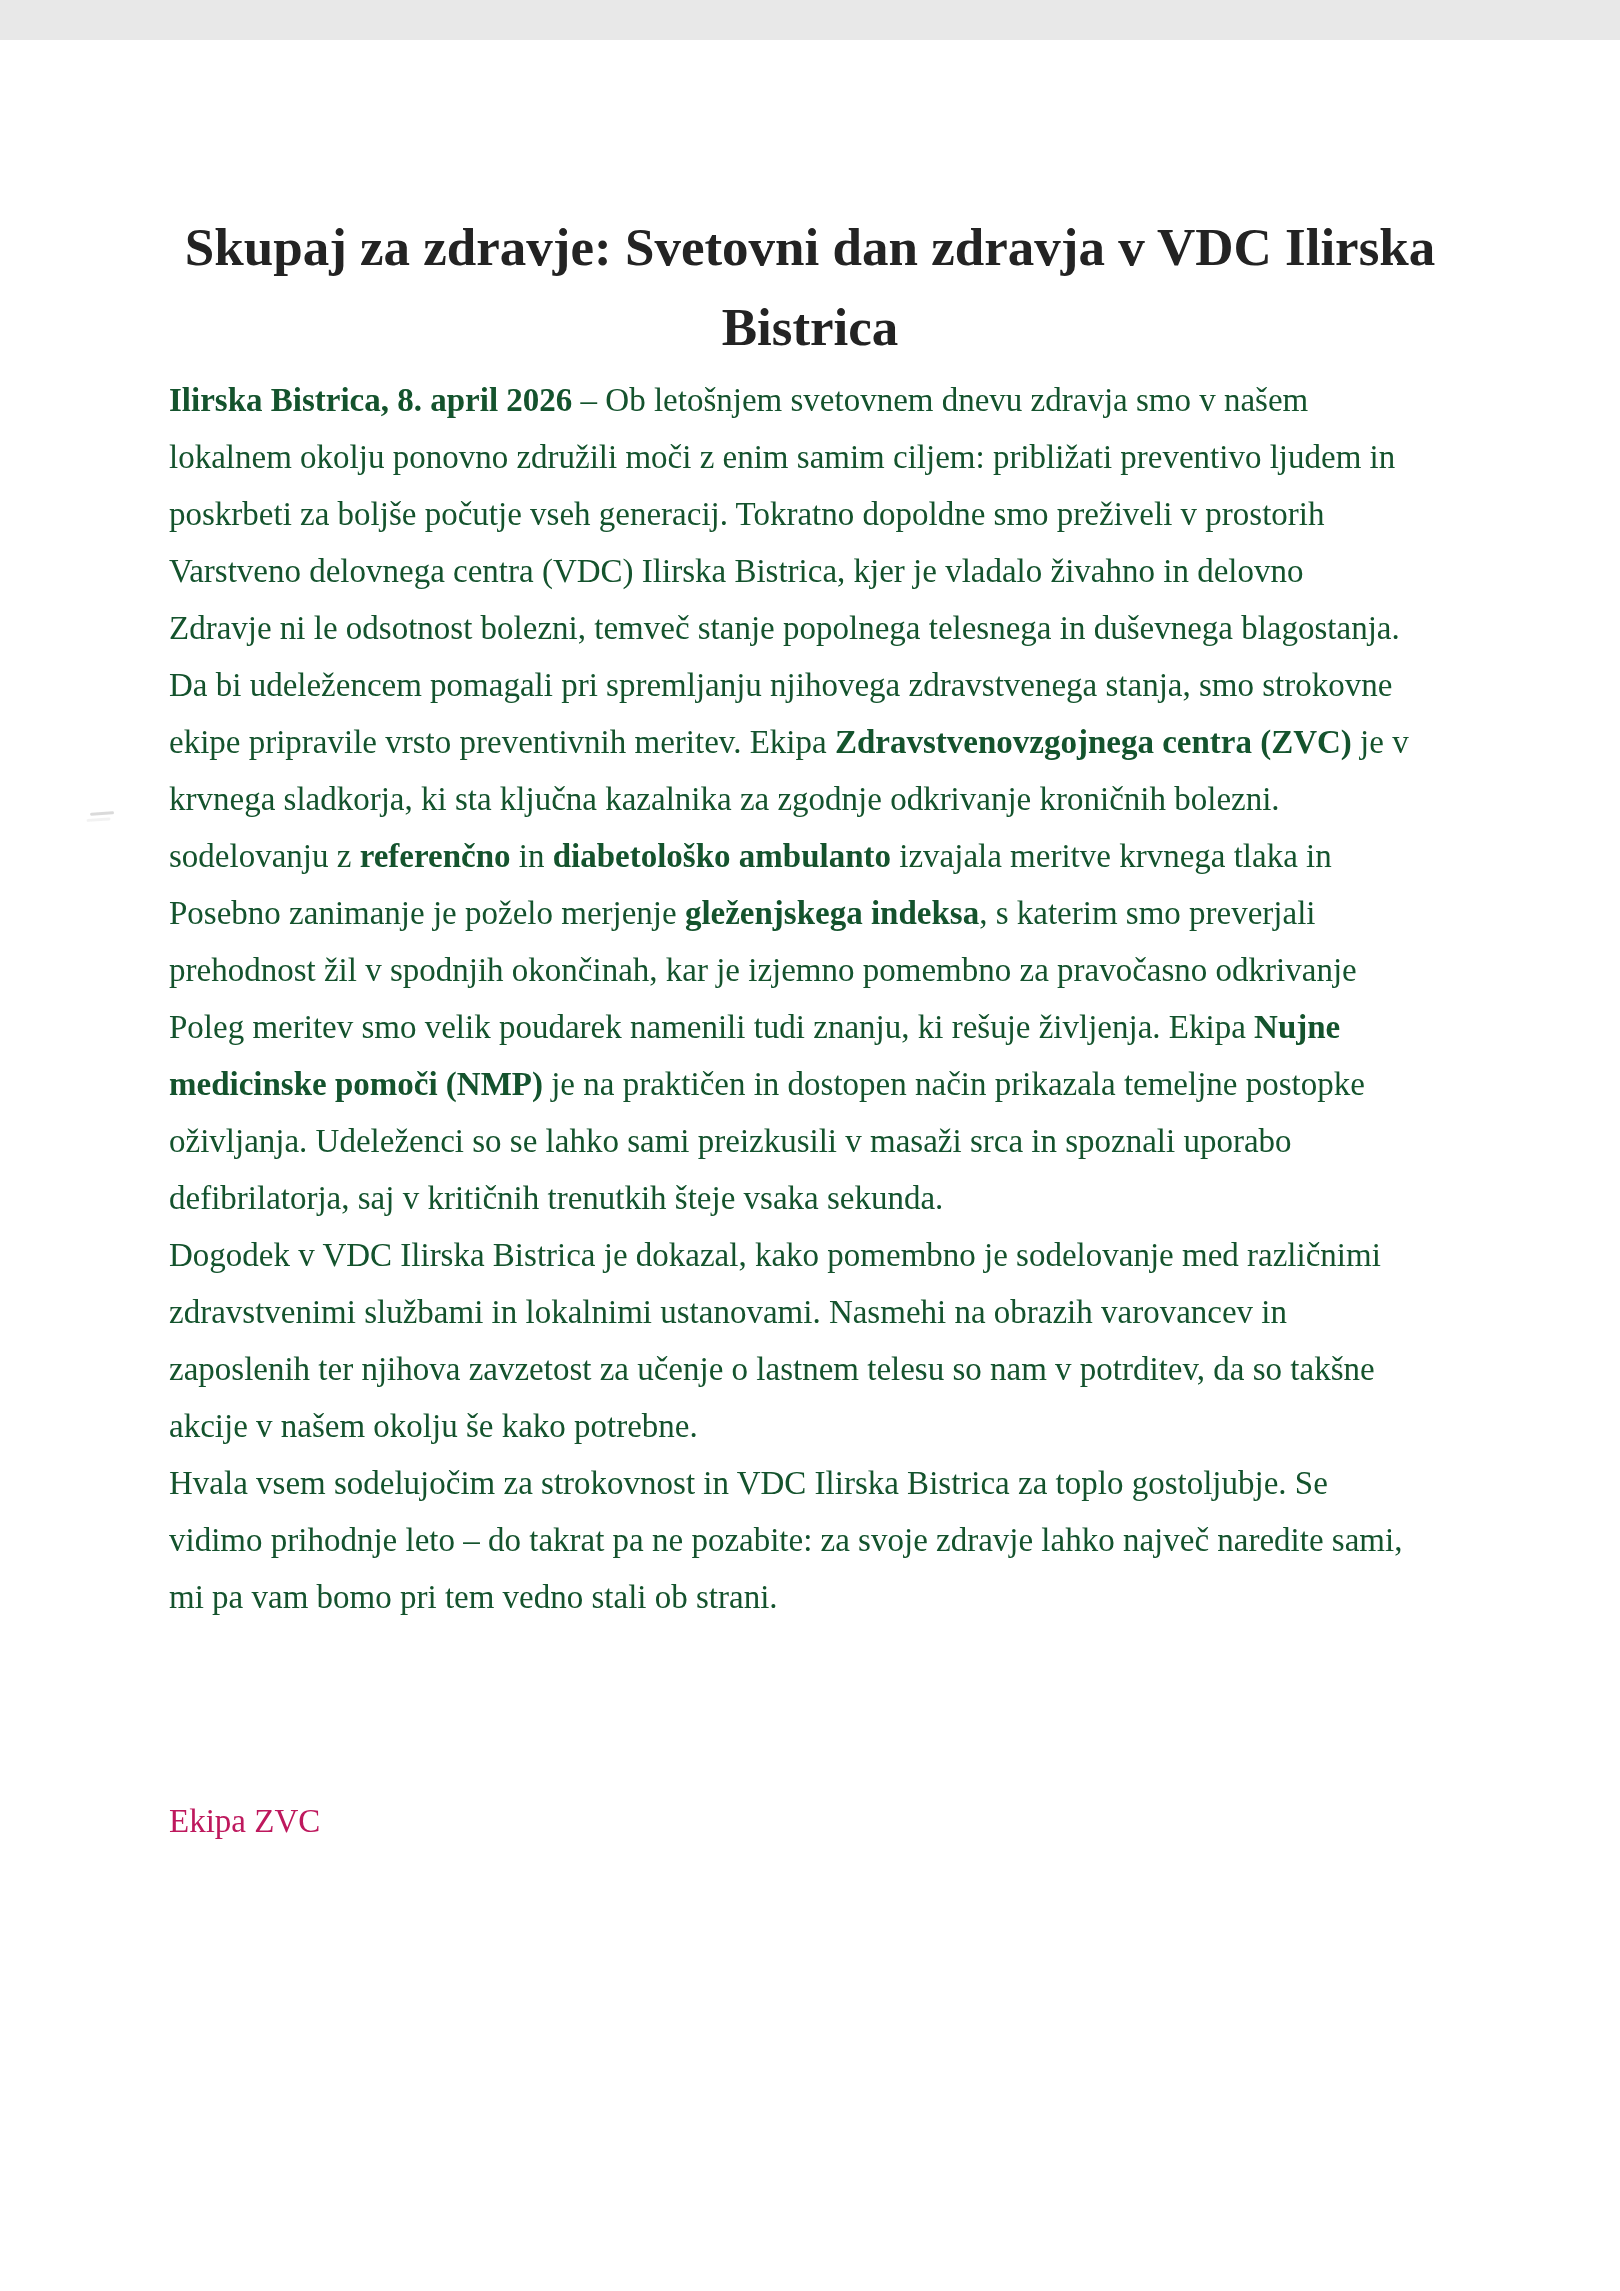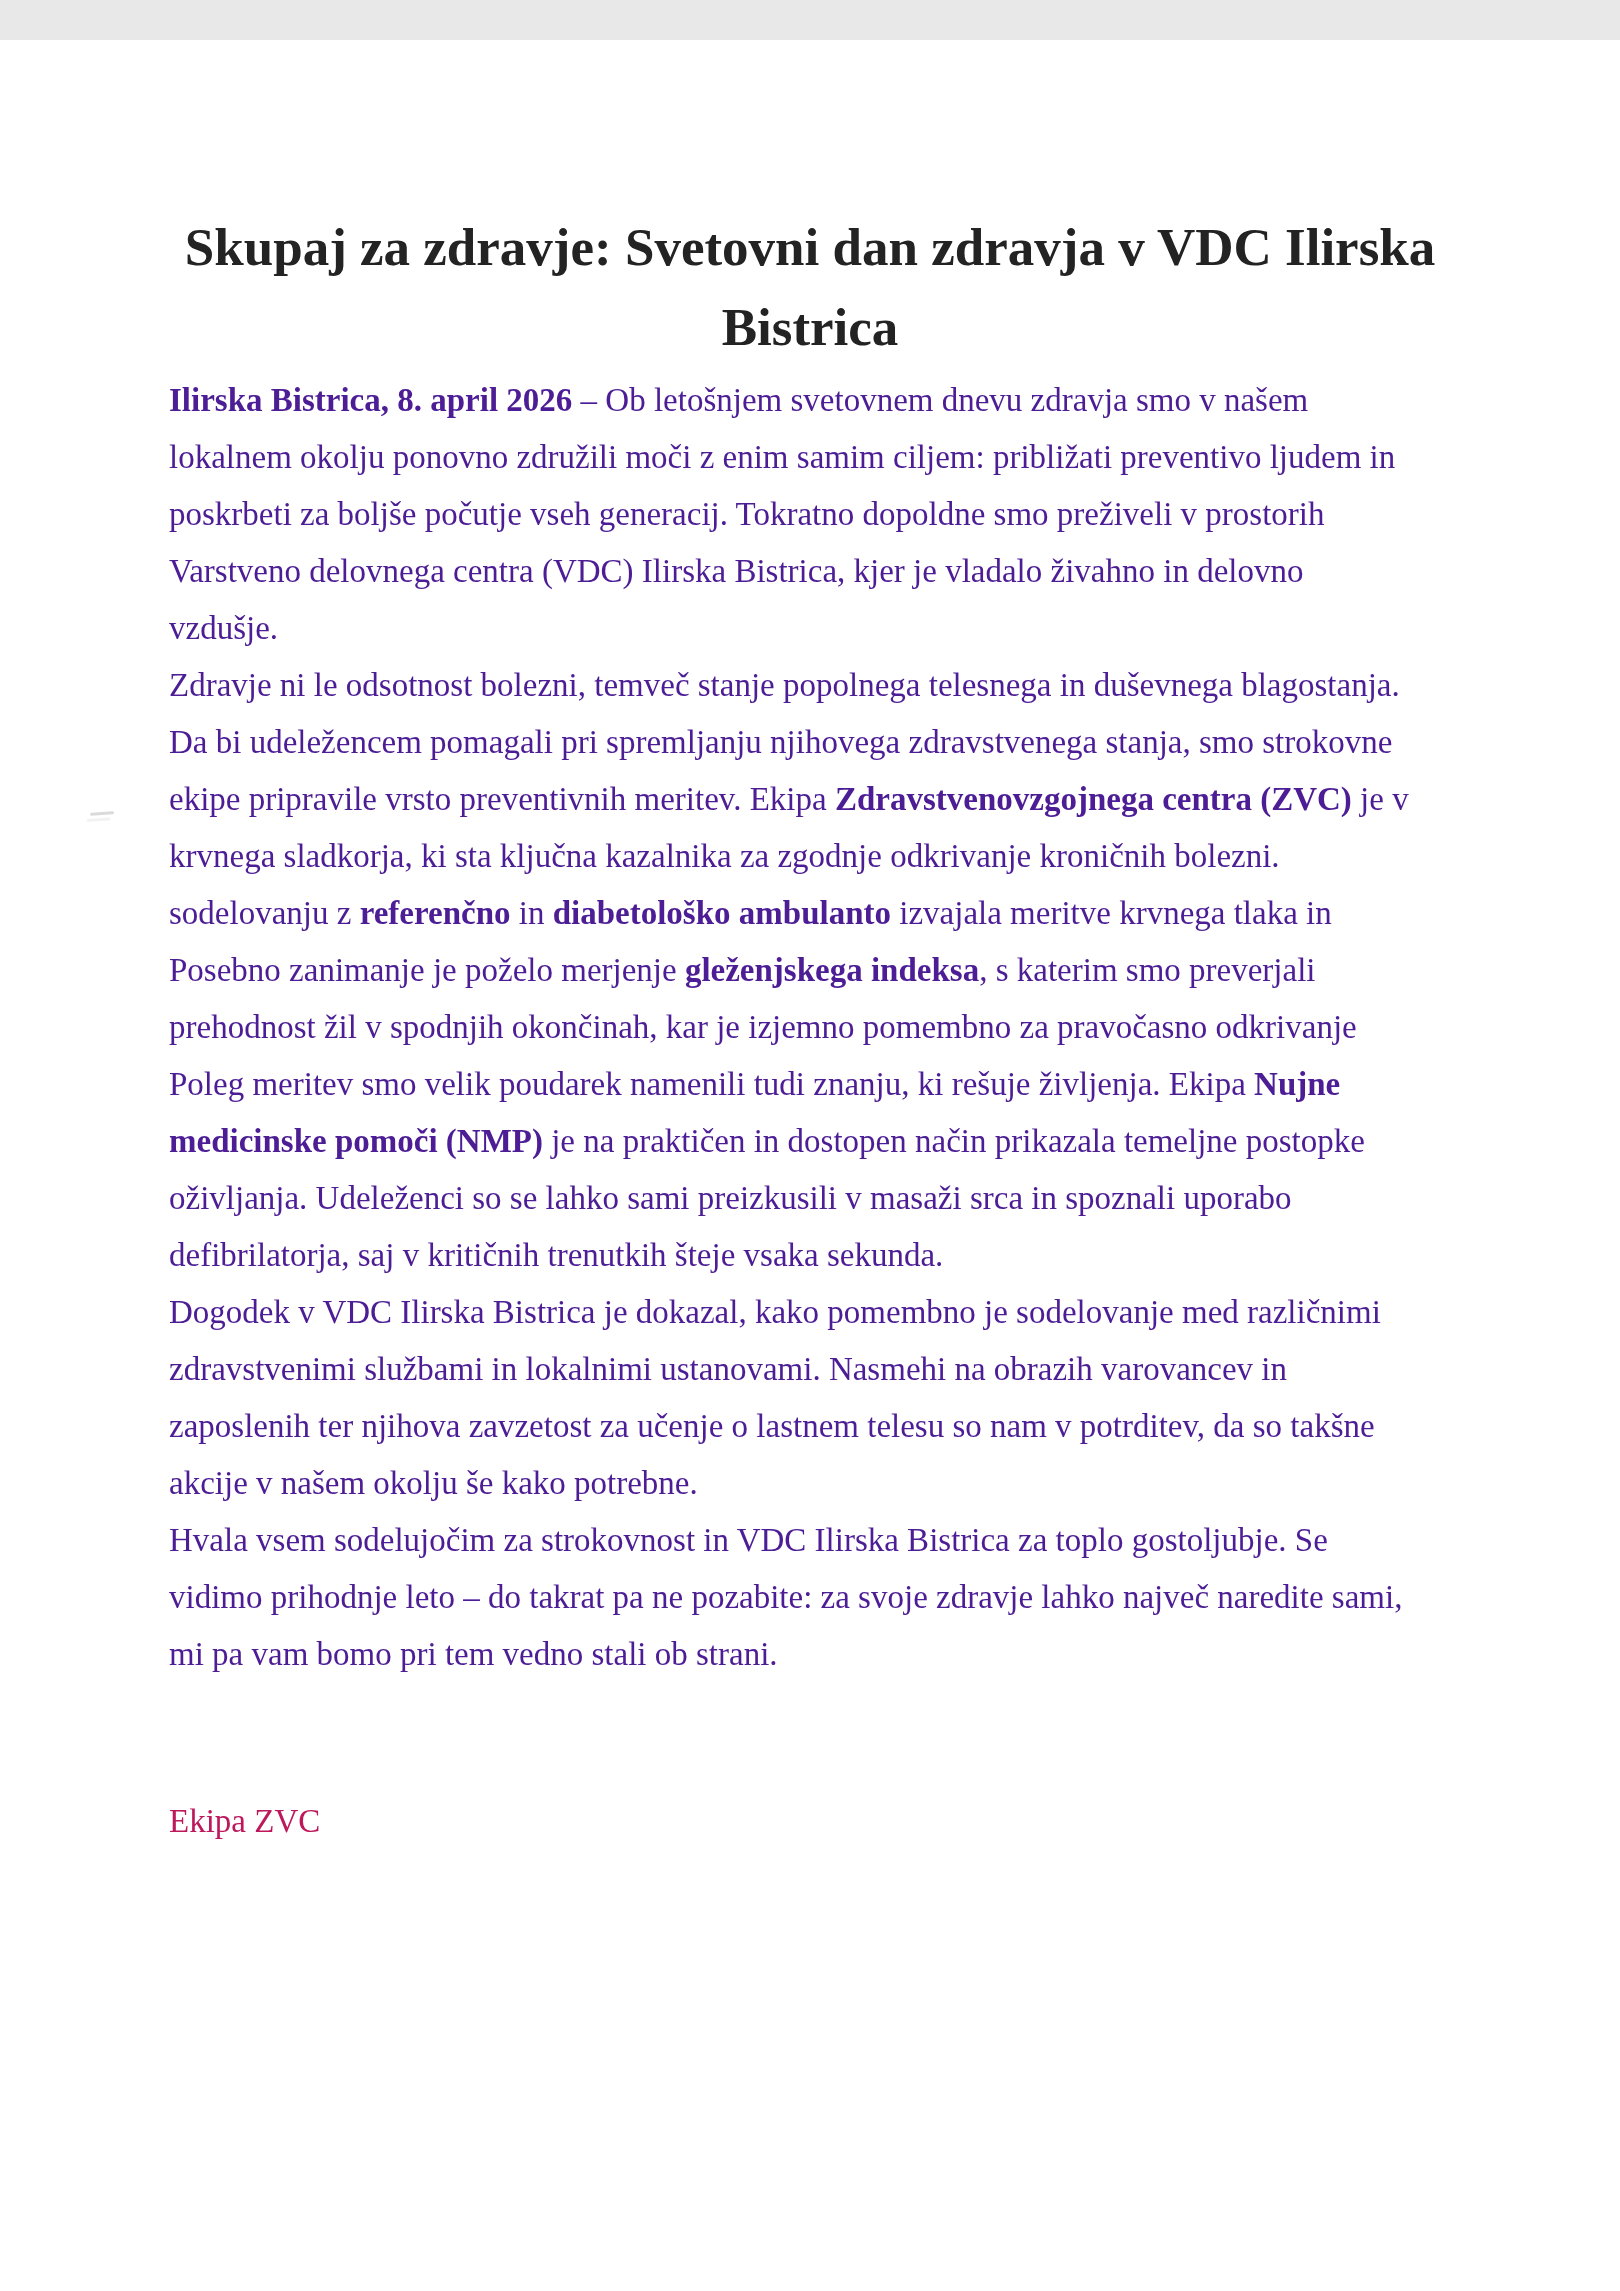--- a/index.html
+++ b/index.html
@@ -29,21 +29,21 @@
     color: #232323;
   }
   .title-line { display: block; }
   .doc-body {
     position: absolute;
     left: 169px;
     top: 332px;
     width: 1308px;
     font-size: 33px;
     line-height: 57px;
-    color: #4c1d95;
+    color: #14532d;
   }
   .para { margin: 0; }
   .line { display: block; white-space: pre; }
   .b { font-weight: bold; }
   .signature {
     position: absolute;
     left: 169px;
     top: 1753px;
     font-size: 33px;
     line-height: 57px;
@@ -86,21 +86,20 @@
     <span class="title-line">Skupaj za zdravje: Svetovni dan zdravja v VDC Ilirska</span>
     <span class="title-line">Bistrica</span>
   </h1>
 
   <div class="doc-body" id="doc-body">
       <p class="para">
         <span class="line"><span class="b">Ilirska Bistrica, 8. april 2026</span><span> – Ob letošnjem svetovnem dnevu zdravja smo v našem</span></span>
         <span class="line"><span>lokalnem okolju ponovno združili moči z enim samim ciljem: približati preventivo ljudem in</span></span>
         <span class="line"><span>poskrbeti za boljše počutje vseh generacij. Tokratno dopoldne smo preživeli v prostorih</span></span>
         <span class="line"><span>Varstveno delovnega centra (VDC) Ilirska Bistrica, kjer je vladalo živahno in delovno</span></span>
-        <span class="line"><span>vzdušje.</span></span>
       </p>
       <p class="para">
         <span class="line"><span>Zdravje ni le odsotnost bolezni, temveč stanje popolnega telesnega in duševnega blagostanja.</span></span>
         <span class="line"><span>Da bi udeležencem pomagali pri spremljanju njihovega zdravstvenega stanja, smo strokovne</span></span>
         <span class="line"><span>ekipe pripravile vrsto preventivnih meritev. Ekipa </span><span class="b">Zdravstvenovzgojnega centra (ZVC)</span><span> je v</span></span>
         <span class="line"><span>krvnega sladkorja, ki sta ključna kazalnika za zgodnje odkrivanje kroničnih bolezni.</span></span>
         <span class="line"><span>sodelovanju z </span><span class="b">referenčno</span><span> in </span><span class="b">diabetološko ambulanto</span><span> izvajala meritve krvnega tlaka in</span></span>
       </p>
       <p class="para">
         <span class="line"><span>Posebno zanimanje je poželo merjenje </span><span class="b">gleženjskega indeksa</span><span>, s katerim smo preverjali</span></span>

